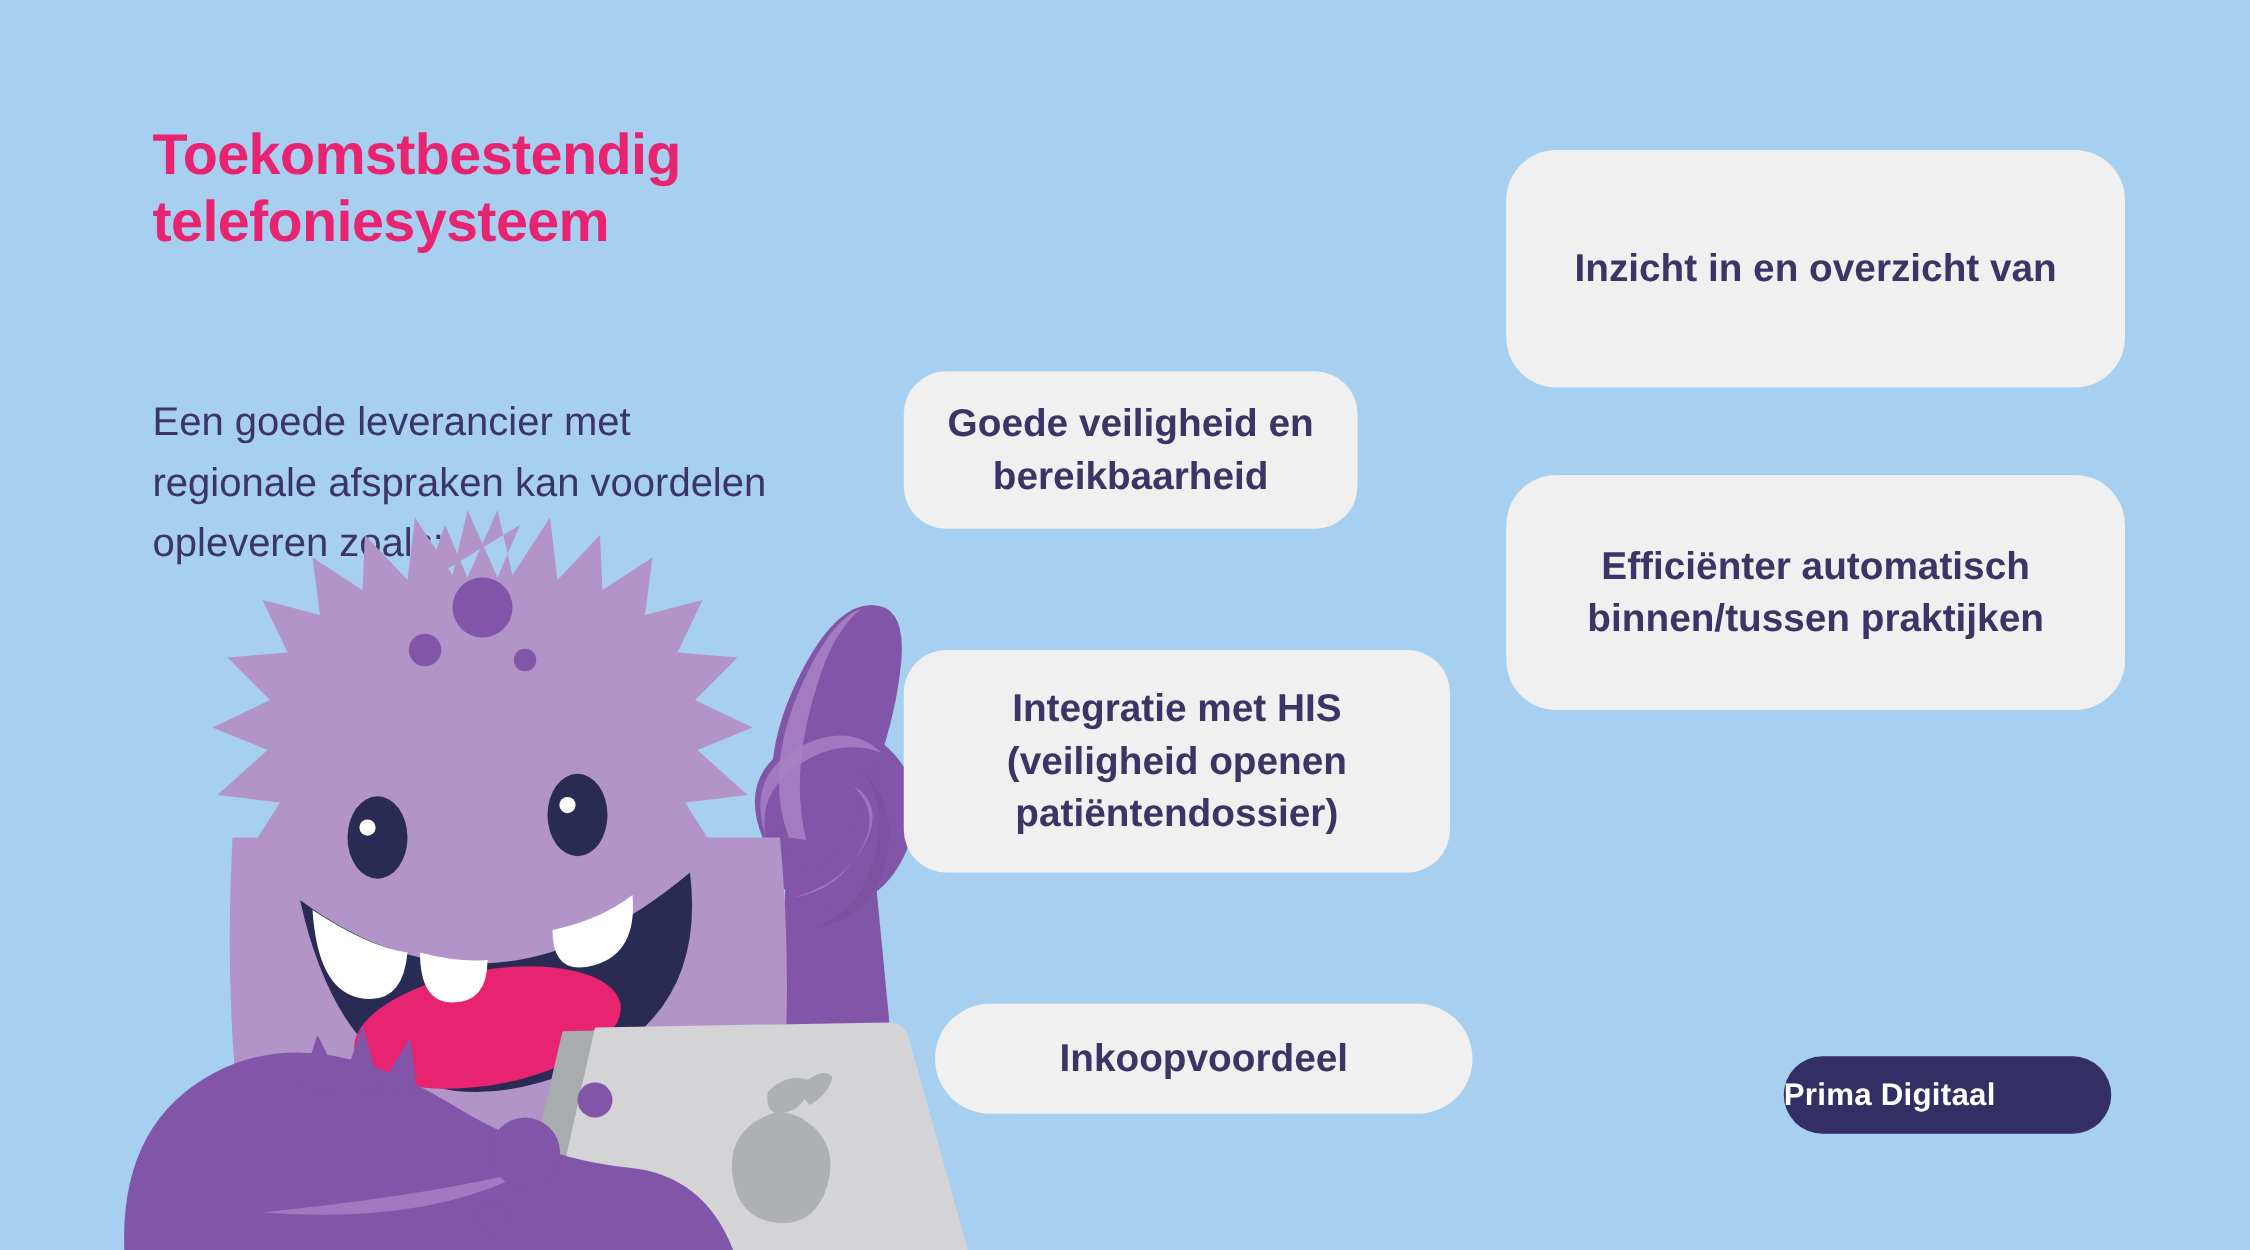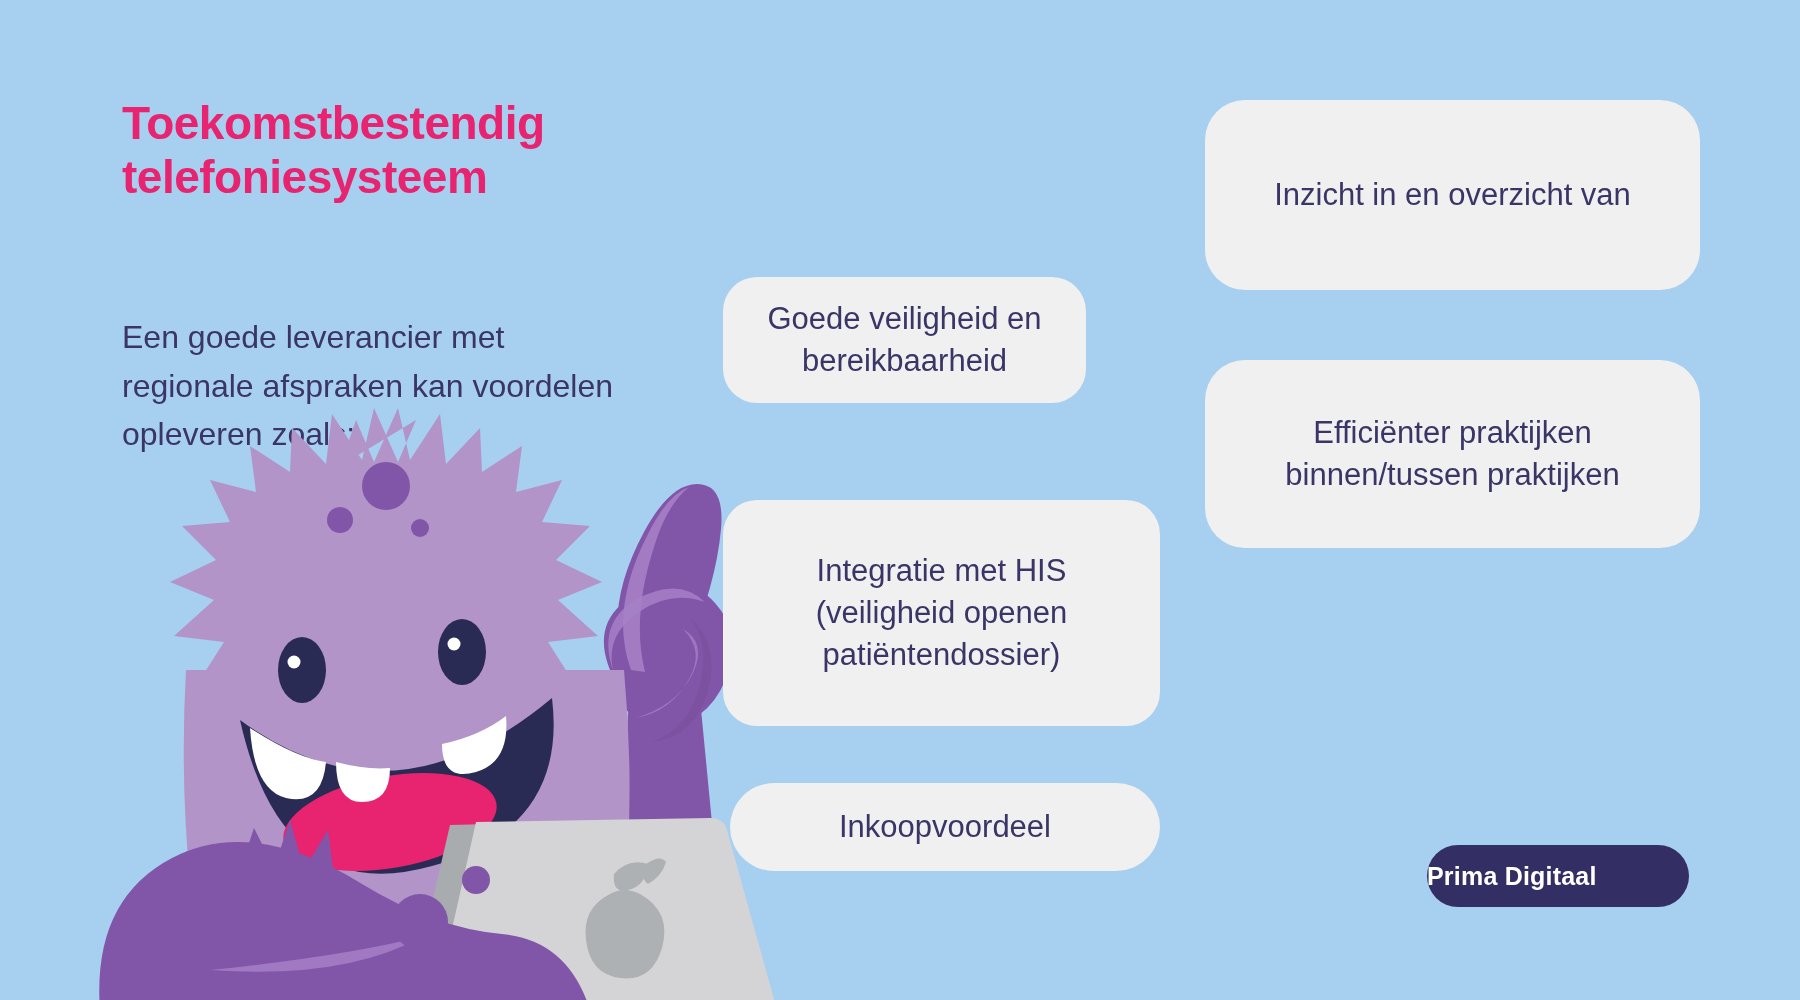--- a/index.html
+++ b/index.html
@@ -51,30 +51,31 @@
   .card {
     position: absolute;
     background: #eff0ef;
     color: #3a3566;
     display: flex;
     align-items: center;
     justify-content: center;
     text-align: center;
     font-size: 31px;
     line-height: 1.35;
-    font-weight: 400;
+    font-weight: 700;
     box-sizing: border-box;
     padding: 14px 26px;
     z-index: 6;
+    margin-top: 20px;
   }
 
   
   .card-veiligheid   { left: 723px;  top: 277px; width: 363px; height: 126px; border-radius: 34px; }
-  .card-his          { left: 723px;  top: 500px; width: 437px; height: 226px; border-radius: 34px; }
-  .card-inkoop       { left: 730px;  top: 783px; width: 430px; height: 88px;  border-radius: 46px; }
+  .card-his          { left: 723px;  top: 500px; width: 437px; height: 178px; border-radius: 34px; }
+  .card-inkoop       { left: 748px;  top: 783px; width: 430px; height: 88px;  border-radius: 46px; }
 
   
   .card-inzicht      { left: 1205px; top: 100px; width: 495px; height: 190px; border-radius: 40px; }
   .card-efficienter  { left: 1205px; top: 360px; width: 495px; height: 188px; border-radius: 40px; }
   .card-thuiswerk    { left: 1205px; top: 622px; width: 495px; height: 92px;  border-radius: 48px; }
 
   .card span { display: block; }
 
   
   .badge {
@@ -215,21 +216,21 @@
   </div>
 
   <div class="card card-inzicht">
     <div>
       <span>Inzicht in en overzicht van</span>
     </div>
   </div>
 
   <div class="card card-efficienter">
     <div>
-      <span>Efficiënter praktijken</span>
+      <span>Efficiënter automatisch</span>
       <span>binnen/tussen praktijken</span>
     </div>
   </div>
 
 
   <div class="badge">
     <span>Prima Digitaal</span>
   </div>
 
 </div>

